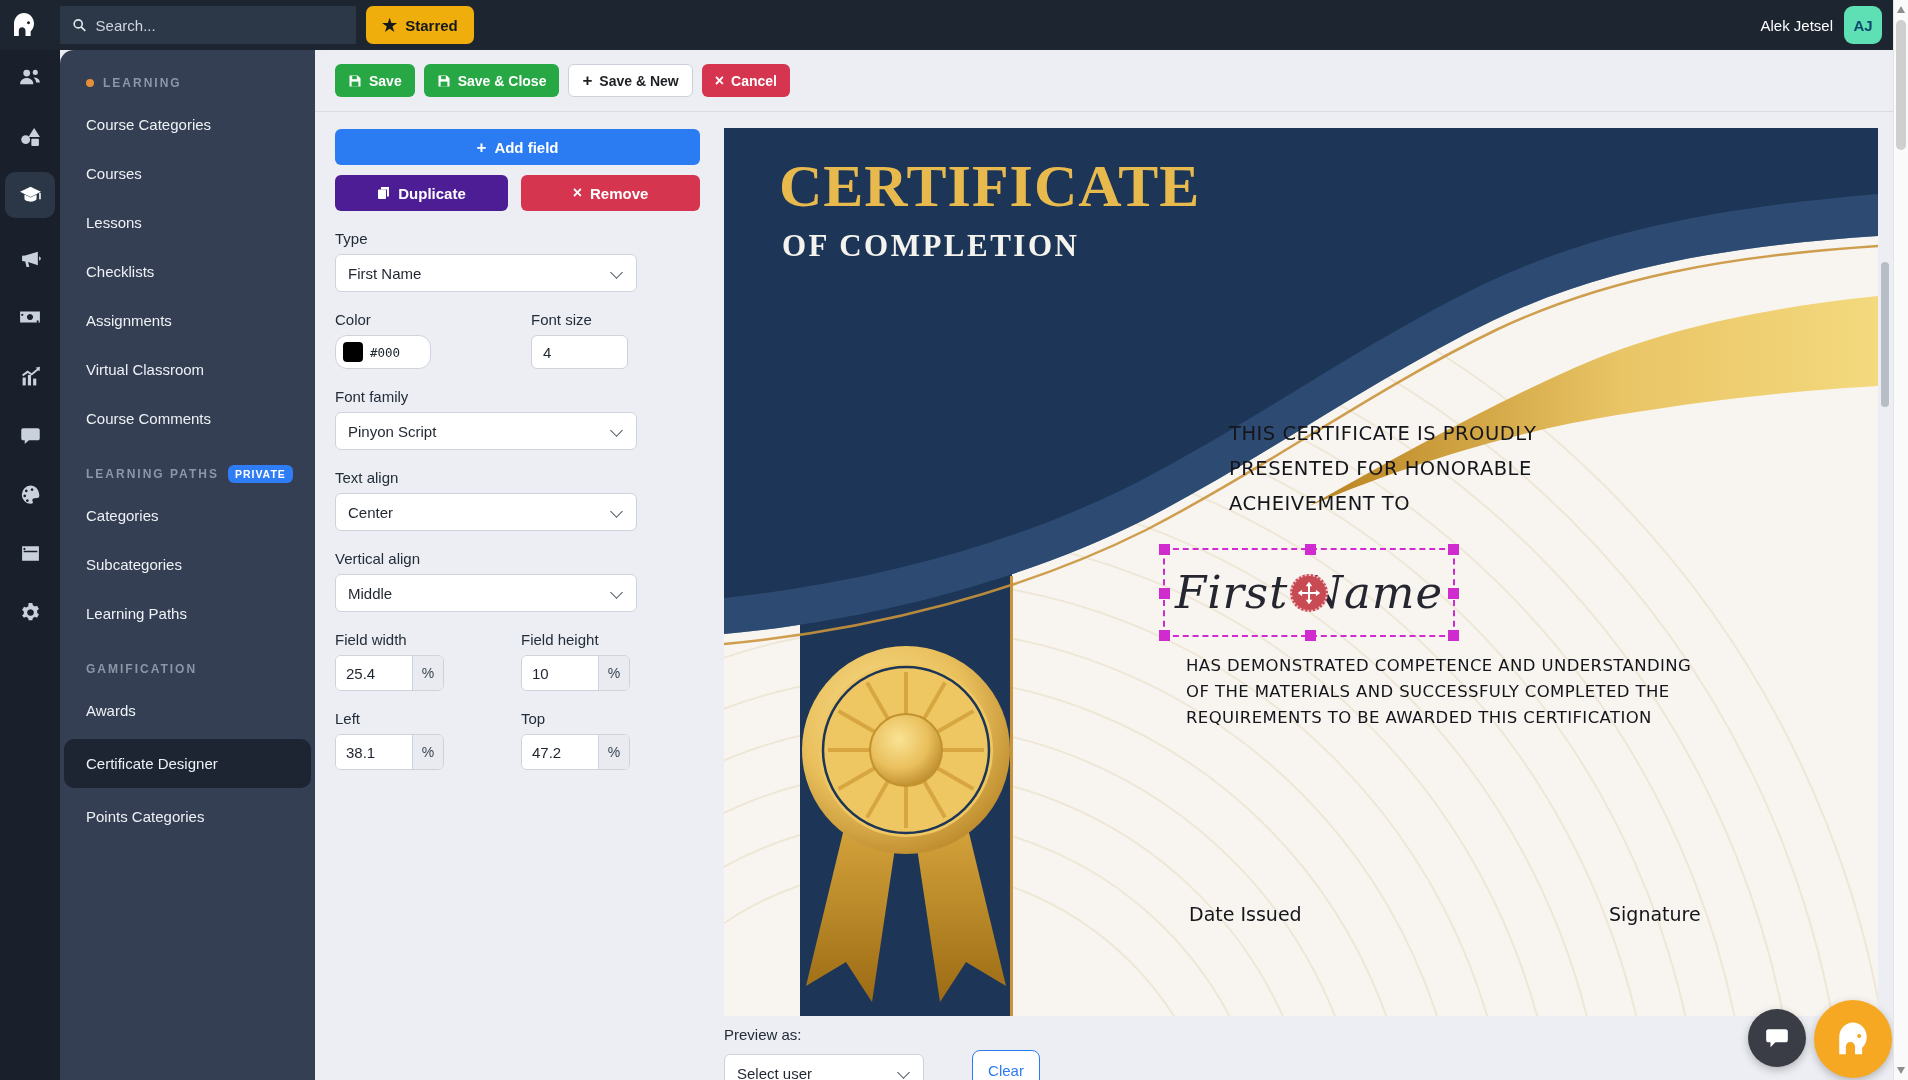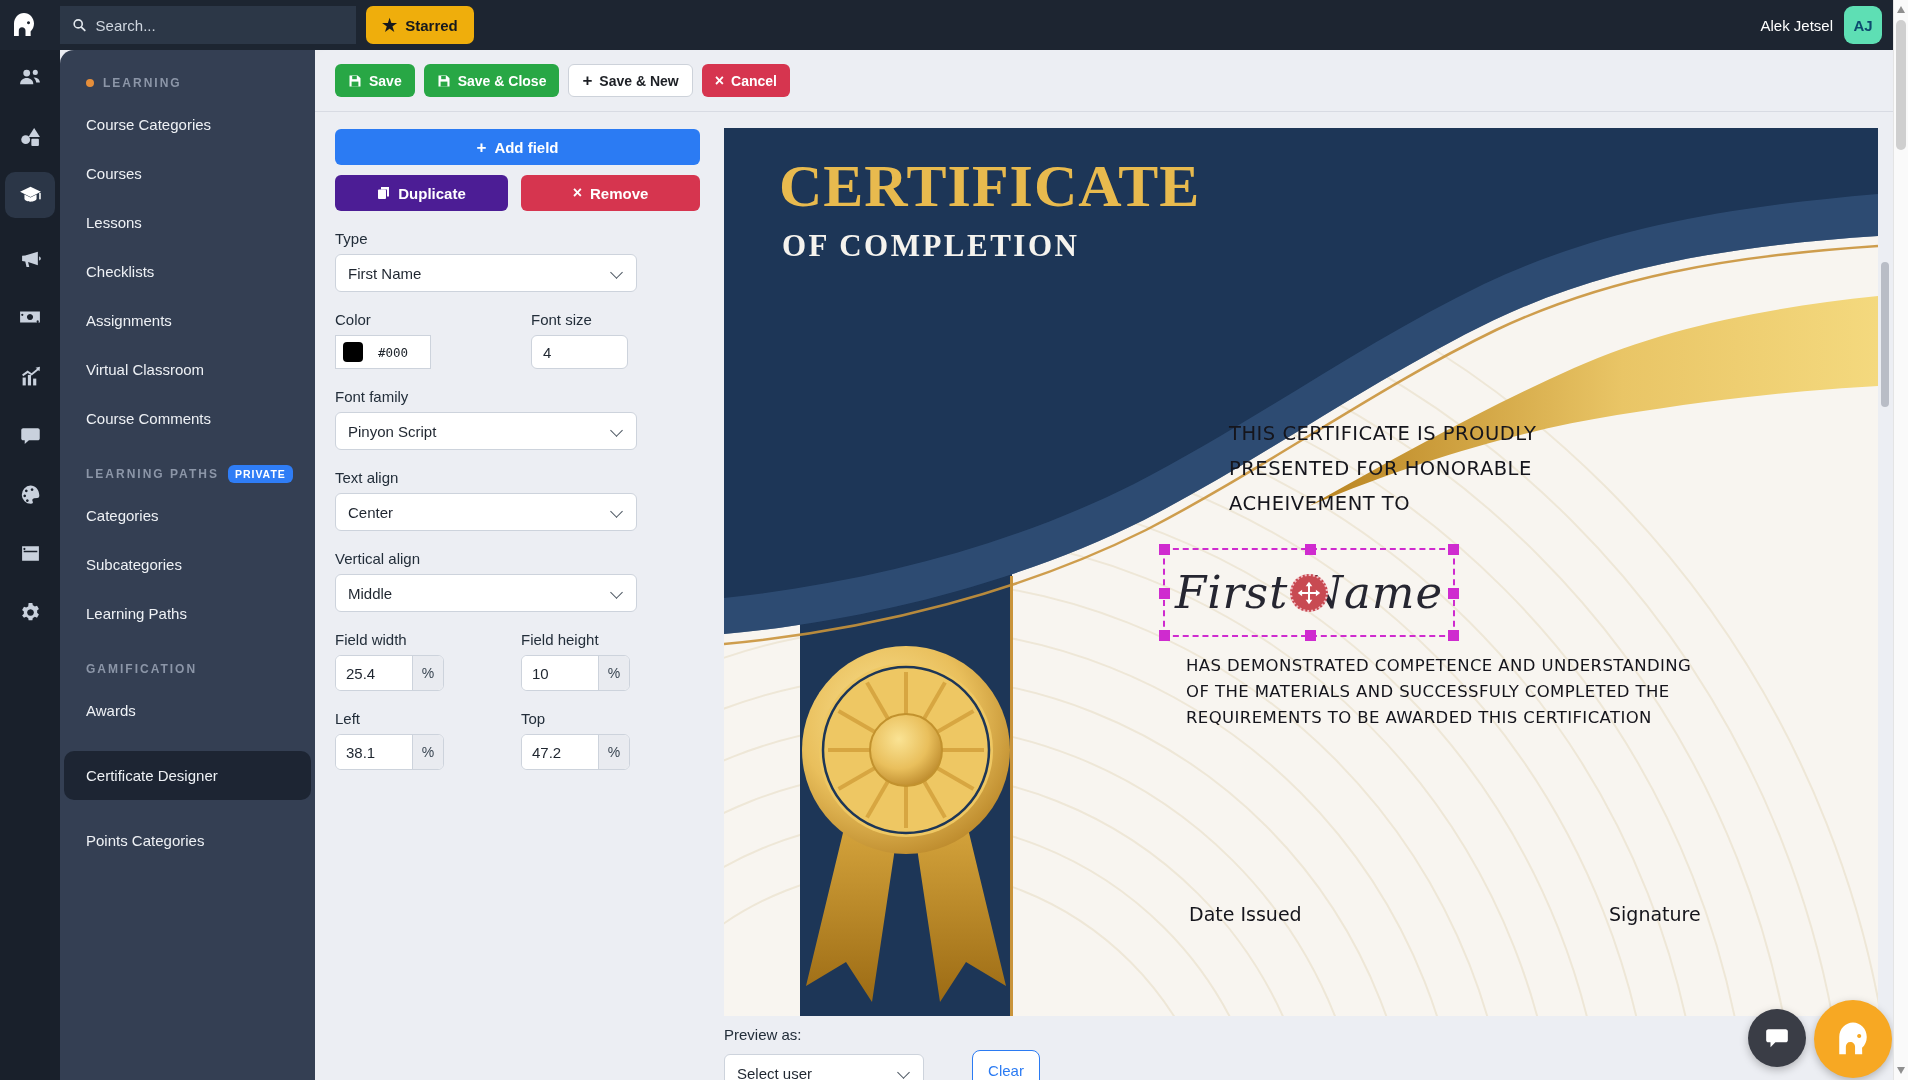--- a/index.html
+++ b/index.html
@@ -25,21 +25,21 @@
   .rail-item svg { fill:#c9d1dd; }
   .rail-item.active { background:#2b3647; height:46px; margin-top:-4px; }
   .rail-item.active svg { fill:#ffffff; }
   
   .sidebar { position:absolute; left:60px; top:50px; width:255px; height:1030px; background:#343f53; border-top-left-radius:14px; z-index:21; padding-top:16px; }
   .sec-header { height:34px; display:flex; align-items:center; padding-left:26px; gap:9px; color:#8c96a8; font-size:12px; font-weight:700; letter-spacing:2px; }
   .sec-header.mt { margin-top:14px; }
   .sec-dot { width:8px; height:8px; border-radius:50%; background:#e58e3a; }
   .badge-private { background:#2f7df6; color:#fff; font-size:10.5px; font-weight:700; letter-spacing:1px; padding:3px 7px; border-radius:6px; }
   .nav-item { height:49px; display:flex; align-items:center; padding-left:26px; color:#eef1f5; font-size:15px; cursor:pointer; }
-  .nav-item.active { background:#1d2533; border-radius:10px; margin:16px 4px; padding-left:22px; }
+  .nav-item.active { background:#1d2533; border-radius:10px; margin:4px 4px; padding-left:22px; }
   
   .main { position:absolute; left:315px; top:50px; width:1578px; height:1030px; background:#eceef3; border-top-left-radius:14px; overflow:hidden; z-index:10; }
   .toolbar { height:62px; display:flex; align-items:center; padding-left:20px; gap:9px; border-bottom:1px solid #d8dbe3; }
   .tbtn { height:33px; border:none; border-radius:6px; padding:0 13px; display:flex; align-items:center; gap:7px; font-size:14px; font-weight:600; cursor:pointer; font-family:"Liberation Sans",sans-serif; }
   .tbtn.green { background:#28a745; color:#fff; }
   .tbtn.white { background:#fff; color:#1c1f24; border:1px solid #cdd2da; }
   .tbtn.red { background:#d6354f; color:#fff; }
   .xmark { font-size:16px; font-weight:700; line-height:1; }
   .plus { font-size:17px; font-weight:700; line-height:1; }
   
@@ -47,21 +47,21 @@
   .btn-add-field { width:365px; height:36px; background:#2b7bf3; color:#fff; border:none; border-radius:6px; font-size:15px; font-weight:600; display:flex; align-items:center; justify-content:center; gap:8px; cursor:pointer; font-family:"Liberation Sans",sans-serif; }
   .dup-row { margin-top:10px; display:flex; gap:13px; }
   .btn-duplicate { width:173px; height:36px; background:#4c1d95; color:#fff; border:none; border-radius:6px; font-size:15px; font-weight:600; display:flex; align-items:center; justify-content:center; gap:8px; cursor:pointer; font-family:"Liberation Sans",sans-serif; }
   .btn-remove { width:179px; height:36px; background:#d6354f; color:#fff; border:none; border-radius:6px; font-size:15px; font-weight:600; display:flex; align-items:center; justify-content:center; gap:8px; cursor:pointer; font-family:"Liberation Sans",sans-serif; }
   .flabel { margin-top:19px; margin-bottom:7px; font-size:15px; color:#232e3a; }
   .select { position:relative; width:302px; height:38px; background:#fff; border:1px solid #cdd3dc; border-radius:6px; display:flex; align-items:center; padding-left:12px; font-size:15px; color:#1f2630; cursor:pointer; }
   .chev { position:absolute; right:15px; top:13px; width:9px; height:9px; border-right:1.8px solid #49535f; border-bottom:1.8px solid #49535f; transform:rotate(45deg); }
   .two-col { display:flex; }
   .two-col .col2 { margin-left:100px; }
   .two-col .col2b { margin-left:77px; }
-  .color-input { width:96px; height:34px; background:#fff; border:1px solid #cdd3dc; border-radius:0; display:flex; align-items:center; padding-left:7px; gap:15px; }
+  .color-input { width:96px; height:34px; background:#fff; border:1px solid #cdd3dc; border-radius:12px; display:flex; align-items:center; padding-left:7px; gap:7px; }
   .swatch { width:20px; height:20px; background:#000; border-radius:4px; }
   .hexval { font-family:"DejaVu Sans Mono", monospace; font-size:12.5px; color:#20262d; }
   .num-input { width:97px; height:34px; background:#fff; border:1px solid #cdd3dc; border-radius:6px; padding-left:11px; font-size:15px; color:#1f2630; font-family:"Liberation Sans",sans-serif; }
   .pct-group { display:flex; width:109px; height:36px; border:1px solid #cdd3dc; border-radius:6px; overflow:hidden; background:#fff; }
   .pct-group input { width:76px; border:none; outline:none; padding-left:10px; font-size:15px; color:#1f2630; font-family:"Liberation Sans",sans-serif; }
   .pct-addon { width:33px; background:#e9ebf0; border-left:1px solid #cdd3dc; display:flex; align-items:center; justify-content:center; font-size:14px; color:#3a4652; }
   
   .certificate { position:absolute; left:409px; top:78px; width:1154px; height:888px; background:#1d3657; overflow:hidden; }
   .cert-svg { position:absolute; left:0; top:0; }
   .cert-title { position:absolute; left:55px; top:24px; font-family:"Liberation Serif", serif; font-weight:700; font-size:60px; letter-spacing:1px; color:#e8ba4e; }

